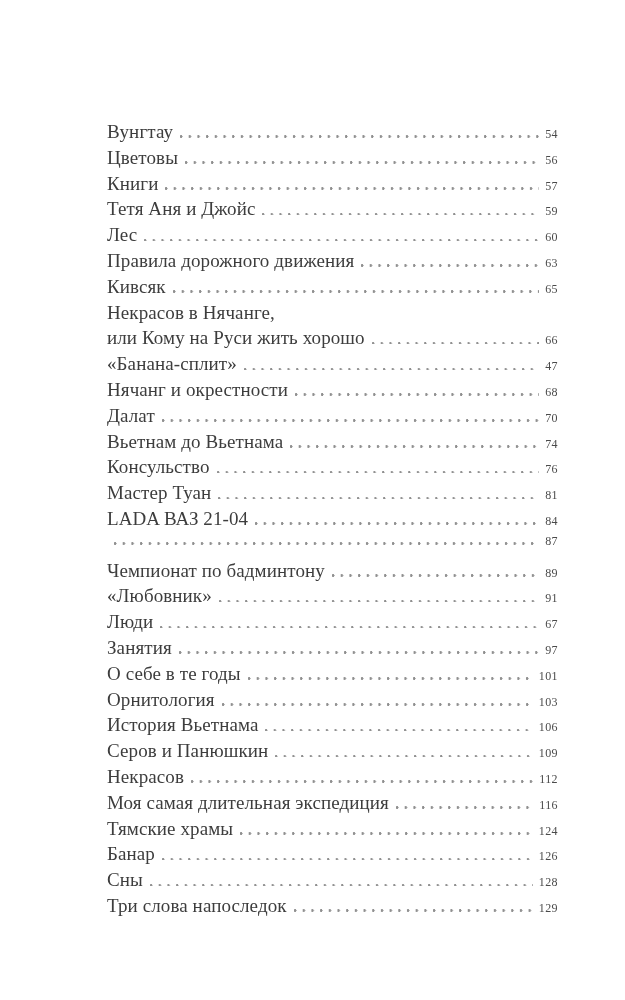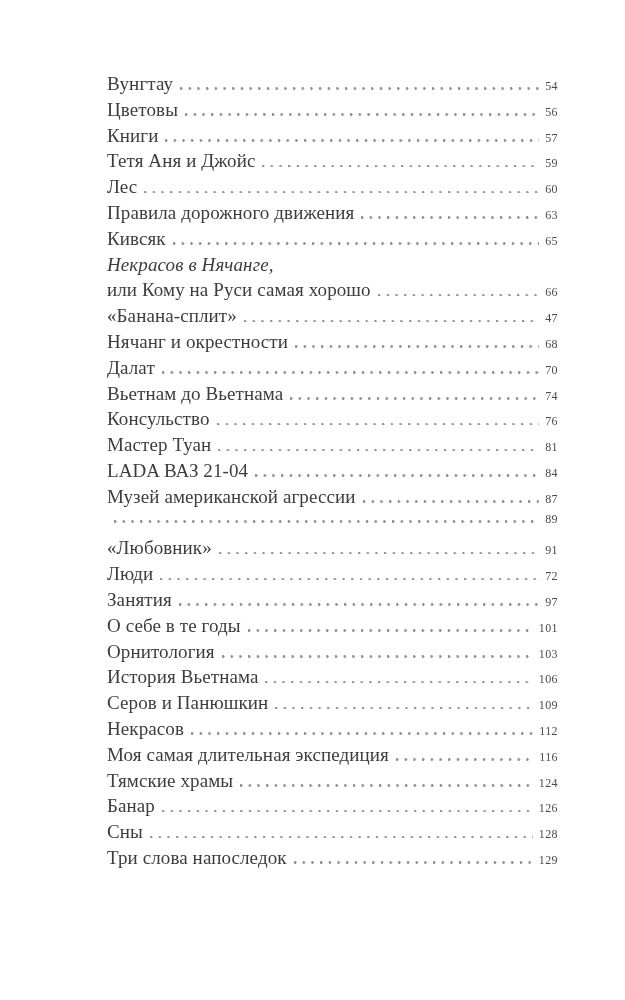--- a/index.html
+++ b/index.html
@@ -16,20 +16,21 @@
   body {
     height: 1000px;
     position: relative;
     overflow: hidden;
     font-family: "Liberation Serif", "DejaVu Serif", serif;
   }
   .book-page {
     position: absolute;
     inset: 0;
     background: var(--bg);
+    margin-top: 48px;
   }
   .toc {
     position: absolute;
     left: 107px;
     top: 73px;
     width: 451px;
   }
   .toc-row {
     display: flex;
     align-items: baseline;
@@ -51,21 +52,21 @@
     background-repeat: repeat-x;
     background-position: left bottom;
   }
   .toc-page-num {
     flex: 0 0 auto;
     font-size: 12px;
     letter-spacing: 0.4px;
     color: var(--num);
   }
   
-  .toc-row.no-page .toc-title { flex: 1 1 auto; font-style: italic; }
+  .toc-row.no-page .toc-title { flex: 1 1 auto; }
 </style>
 </head>
 <body>
 
 <div class="book-page">
   <div class="toc">
       <div class="toc-row">
         <span class="toc-title">Вунгтау</span>
         <span class="leader"></span>
         <span class="toc-page-num">54</span>
@@ -97,21 +98,21 @@
       </div>
       <div class="toc-row">
         <span class="toc-title">Кивсяк</span>
         <span class="leader"></span>
         <span class="toc-page-num">65</span>
       </div>
       <div class="toc-row no-page">
         <span class="toc-title">Некрасов в Нячанге,</span>
       </div>
       <div class="toc-row">
-        <span class="toc-title">или Кому на Руси самая хорошо</span>
+        <span class="toc-title">или Кому на Руси жить хорошо</span>
         <span class="leader"></span>
         <span class="toc-page-num">66</span>
       </div>
       <div class="toc-row">
         <span class="toc-title">«Банана-сплит»</span>
         <span class="leader"></span>
         <span class="toc-page-num">47</span>
       </div>
       <div class="toc-row">
         <span class="toc-title">Нячанг и окрестности</span>
@@ -137,37 +138,37 @@
         <span class="toc-title">Мастер Туан</span>
         <span class="leader"></span>
         <span class="toc-page-num">81</span>
       </div>
       <div class="toc-row">
         <span class="toc-title">LADA ВАЗ 21-04</span>
         <span class="leader"></span>
         <span class="toc-page-num">84</span>
       </div>
       <div class="toc-row">
-        <span class="toc-title">Музей американской агрессии</span>
         <span class="leader"></span>
         <span class="toc-page-num">87</span>
       </div>
       <div class="toc-row">
+        <span class="toc-title">Чемпионат по бадминтону</span>
         <span class="leader"></span>
         <span class="toc-page-num">89</span>
       </div>
       <div class="toc-row">
         <span class="toc-title">«Любовник»</span>
         <span class="leader"></span>
         <span class="toc-page-num">91</span>
       </div>
       <div class="toc-row">
         <span class="toc-title">Люди</span>
         <span class="leader"></span>
-        <span class="toc-page-num">72</span>
+        <span class="toc-page-num">67</span>
       </div>
       <div class="toc-row">
         <span class="toc-title">Занятия</span>
         <span class="leader"></span>
         <span class="toc-page-num">97</span>
       </div>
       <div class="toc-row">
         <span class="toc-title">О себе в те годы</span>
         <span class="leader"></span>
         <span class="toc-page-num">101</span>

